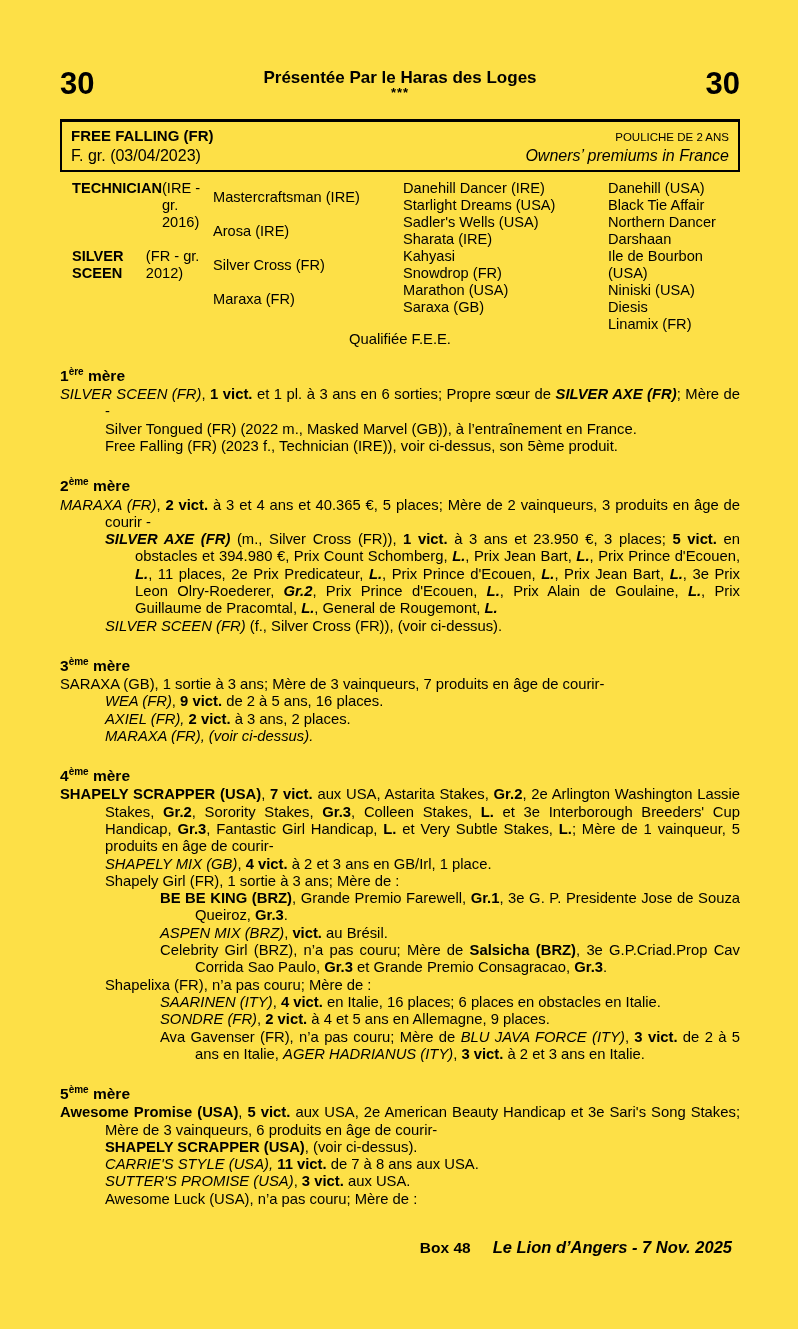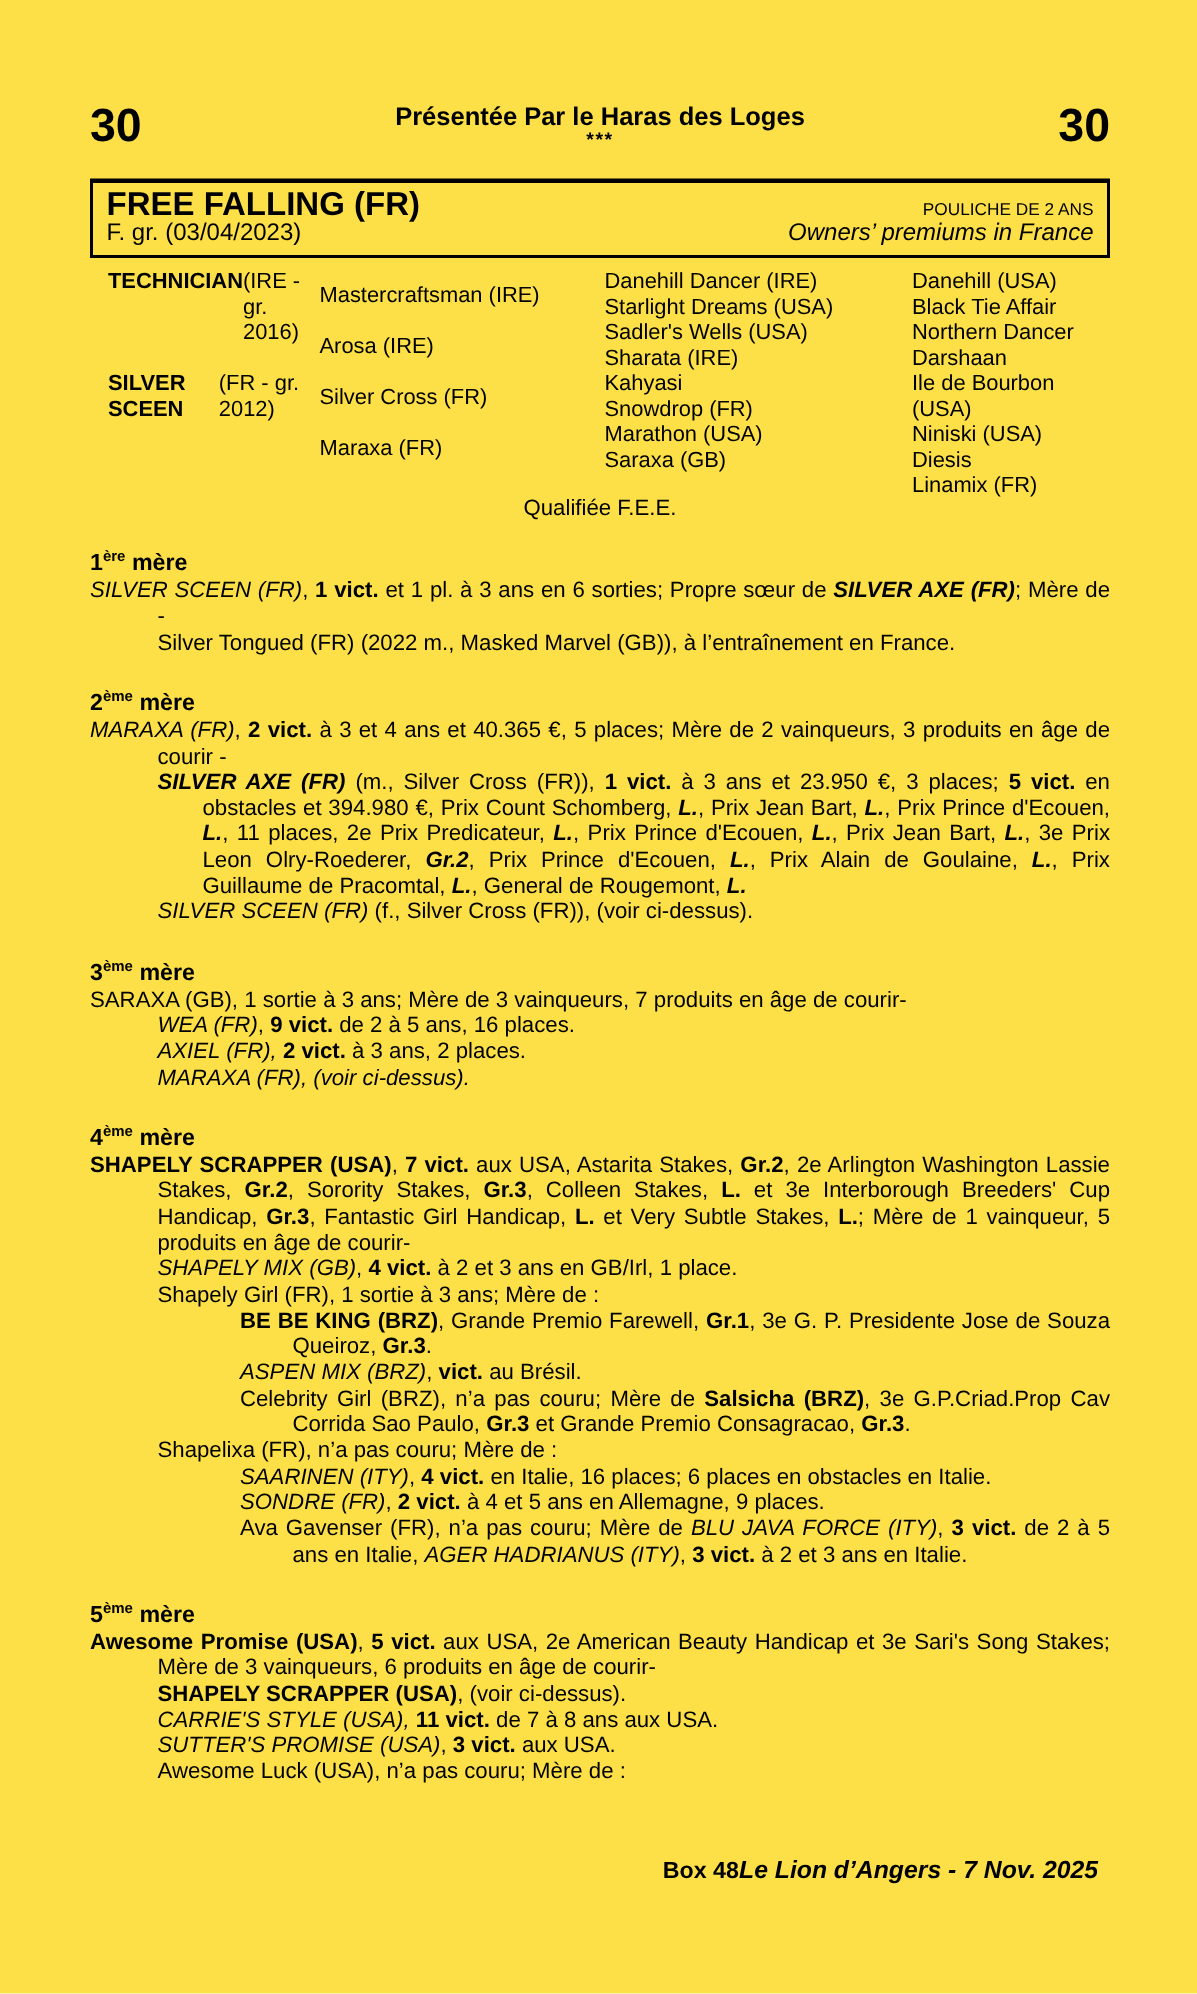--- a/index.html
+++ b/index.html
@@ -9,21 +9,21 @@
   .header{position:absolute;top:68px;left:60px;width:680px;display:flex;align-items:flex-start;}
   .lot{font-size:31px;font-weight:bold;line-height:1;width:90px;}
   .lot.right{text-align:right;}
   .header-center{flex:1;text-align:center;}
   .consignor{font-size:17px;font-weight:bold;line-height:20px;}
   .stars{font-size:13px;font-weight:bold;line-height:10px;letter-spacing:1px;}
   
   .horse-box{position:absolute;top:119px;left:60px;width:680px;box-sizing:border-box;
              border:2px solid #000;border-top-width:3px;padding:3px 9px 5px;}
   .hb-row{display:flex;justify-content:space-between;align-items:baseline;}
-  .hb-name{font-size:22px;font-weight:bold;line-height:21px;}
+  .hb-name{font-size:15px;font-weight:bold;line-height:21px;}
   .hb-cat{font-size:11.5px;}
   .hb-details{font-size:16px;line-height:19px;}
   .hb-prem{font-size:16px;font-style:italic;}
   
   .pedigree{position:absolute;top:180px;left:60px;width:680px;height:136px;font-size:14.6px;line-height:17px;}
   .ped-c1{position:absolute;left:12px;top:0;width:140px;height:136px;display:flex;flex-direction:column;}
   .ped-c1 .blk{height:68px;display:flex;flex-direction:row;justify-content:center;}
   .ped-c1 .blk .nm{font-weight:bold;}
   .ped-c2{position:absolute;left:153px;top:0;width:188px;}
   .ped-c2 .it{height:34px;display:flex;align-items:center;}
@@ -40,21 +40,21 @@
   .para{text-align:justify;}
   .lv-l0{padding-left:45px;text-indent:-45px;}
   .lv-l1{padding-left:45px;text-indent:0;}
   .lv-l1h{padding-left:75px;text-indent:-30px;}
   .lv-l2{padding-left:135px;text-indent:-35px;}
   .r-i{font-style:italic;}
   .r-b{font-weight:bold;}
   .r-bi{font-weight:bold;font-style:italic;}
   
   .footer{position:absolute;top:1238px;left:60px;width:672px;display:flex;justify-content:flex-end;
-          align-items:center;}
+          align-items:center;gap:22px;}
   .f-box{font-weight:bold;font-size:15.5px;}
   .f-venue{font-weight:bold;font-style:italic;font-size:16.5px;}
 </style>
 </head>
 <body>
 
 <div class="page">
 
   <div class="header">
     <div class="lot">30</div>
@@ -115,20 +115,21 @@
       </div>
   </div>
 
   <div class="qualif">Qualifiée F.E.E.</div>
 
   <div class="sections">
       <div class="sec">
         <div class="sec-h"><span>1</span><sup>ère</sup><span> mère</span></div>
         <div class="para lv-l0"><span class="r-i">SILVER SCEEN (FR)</span><span>, </span><span class="r-b">1 vict.</span><span> et 1 pl. à 3 ans en 6 sorties; Propre sœur de </span><span class="r-bi">SILVER AXE (FR)</span><span>; Mère de -</span></div>
         <div class="para lv-l1"><span>Silver Tongued (FR) (2022 m., Masked Marvel (GB)), à l’entraînement en France.</span></div>
+        <div class="para lv-l1"><span>Free Falling (FR) (2023 f., Technician (IRE)), voir ci-dessus, son 5ème produit.</span></div>
       </div>
       <div class="sec">
         <div class="sec-h"><span>2</span><sup>ème</sup><span> mère</span></div>
         <div class="para lv-l0"><span class="r-i">MARAXA (FR)</span><span>, </span><span class="r-b">2 vict.</span><span> à 3 et 4 ans et 40.365 €, 5 places; Mère de 2 vainqueurs, 3 produits en âge de courir -</span></div>
         <div class="para lv-l1h"><span class="r-bi">SILVER AXE (FR)</span><span> (m., Silver Cross (FR)), </span><span class="r-b">1 vict.</span><span> à 3 ans et 23.950 €, 3 places; </span><span class="r-b">5 vict.</span><span> en obstacles et 394.980 €, Prix Count Schomberg, </span><span class="r-bi">L.</span><span>, Prix Jean Bart, </span><span class="r-bi">L.</span><span>, Prix Prince d'Ecouen, </span><span class="r-bi">L.</span><span>, 11 places, 2e Prix Predicateur, </span><span class="r-bi">L.</span><span>, Prix Prince d'Ecouen, </span><span class="r-bi">L.</span><span>, Prix Jean Bart, </span><span class="r-bi">L.</span><span>, 3e Prix Leon Olry-Roederer, </span><span class="r-bi">Gr.2</span><span>, Prix Prince d'Ecouen, </span><span class="r-bi">L.</span><span>, Prix Alain de Goulaine, </span><span class="r-bi">L.</span><span>, Prix Guillaume de Pracomtal, </span><span class="r-bi">L.</span><span>, General de Rougemont, </span><span class="r-bi">L.</span></div>
         <div class="para lv-l1"><span class="r-i">SILVER SCEEN (FR)</span><span> (f., Silver Cross (FR)), (voir ci-dessus).</span></div>
       </div>
       <div class="sec">
         <div class="sec-h"><span>3</span><sup>ème</sup><span> mère</span></div>
         <div class="para lv-l0"><span>SARAXA (GB), 1 sortie à 3 ans; Mère de 3 vainqueurs, 7 produits en âge de courir-</span></div>

